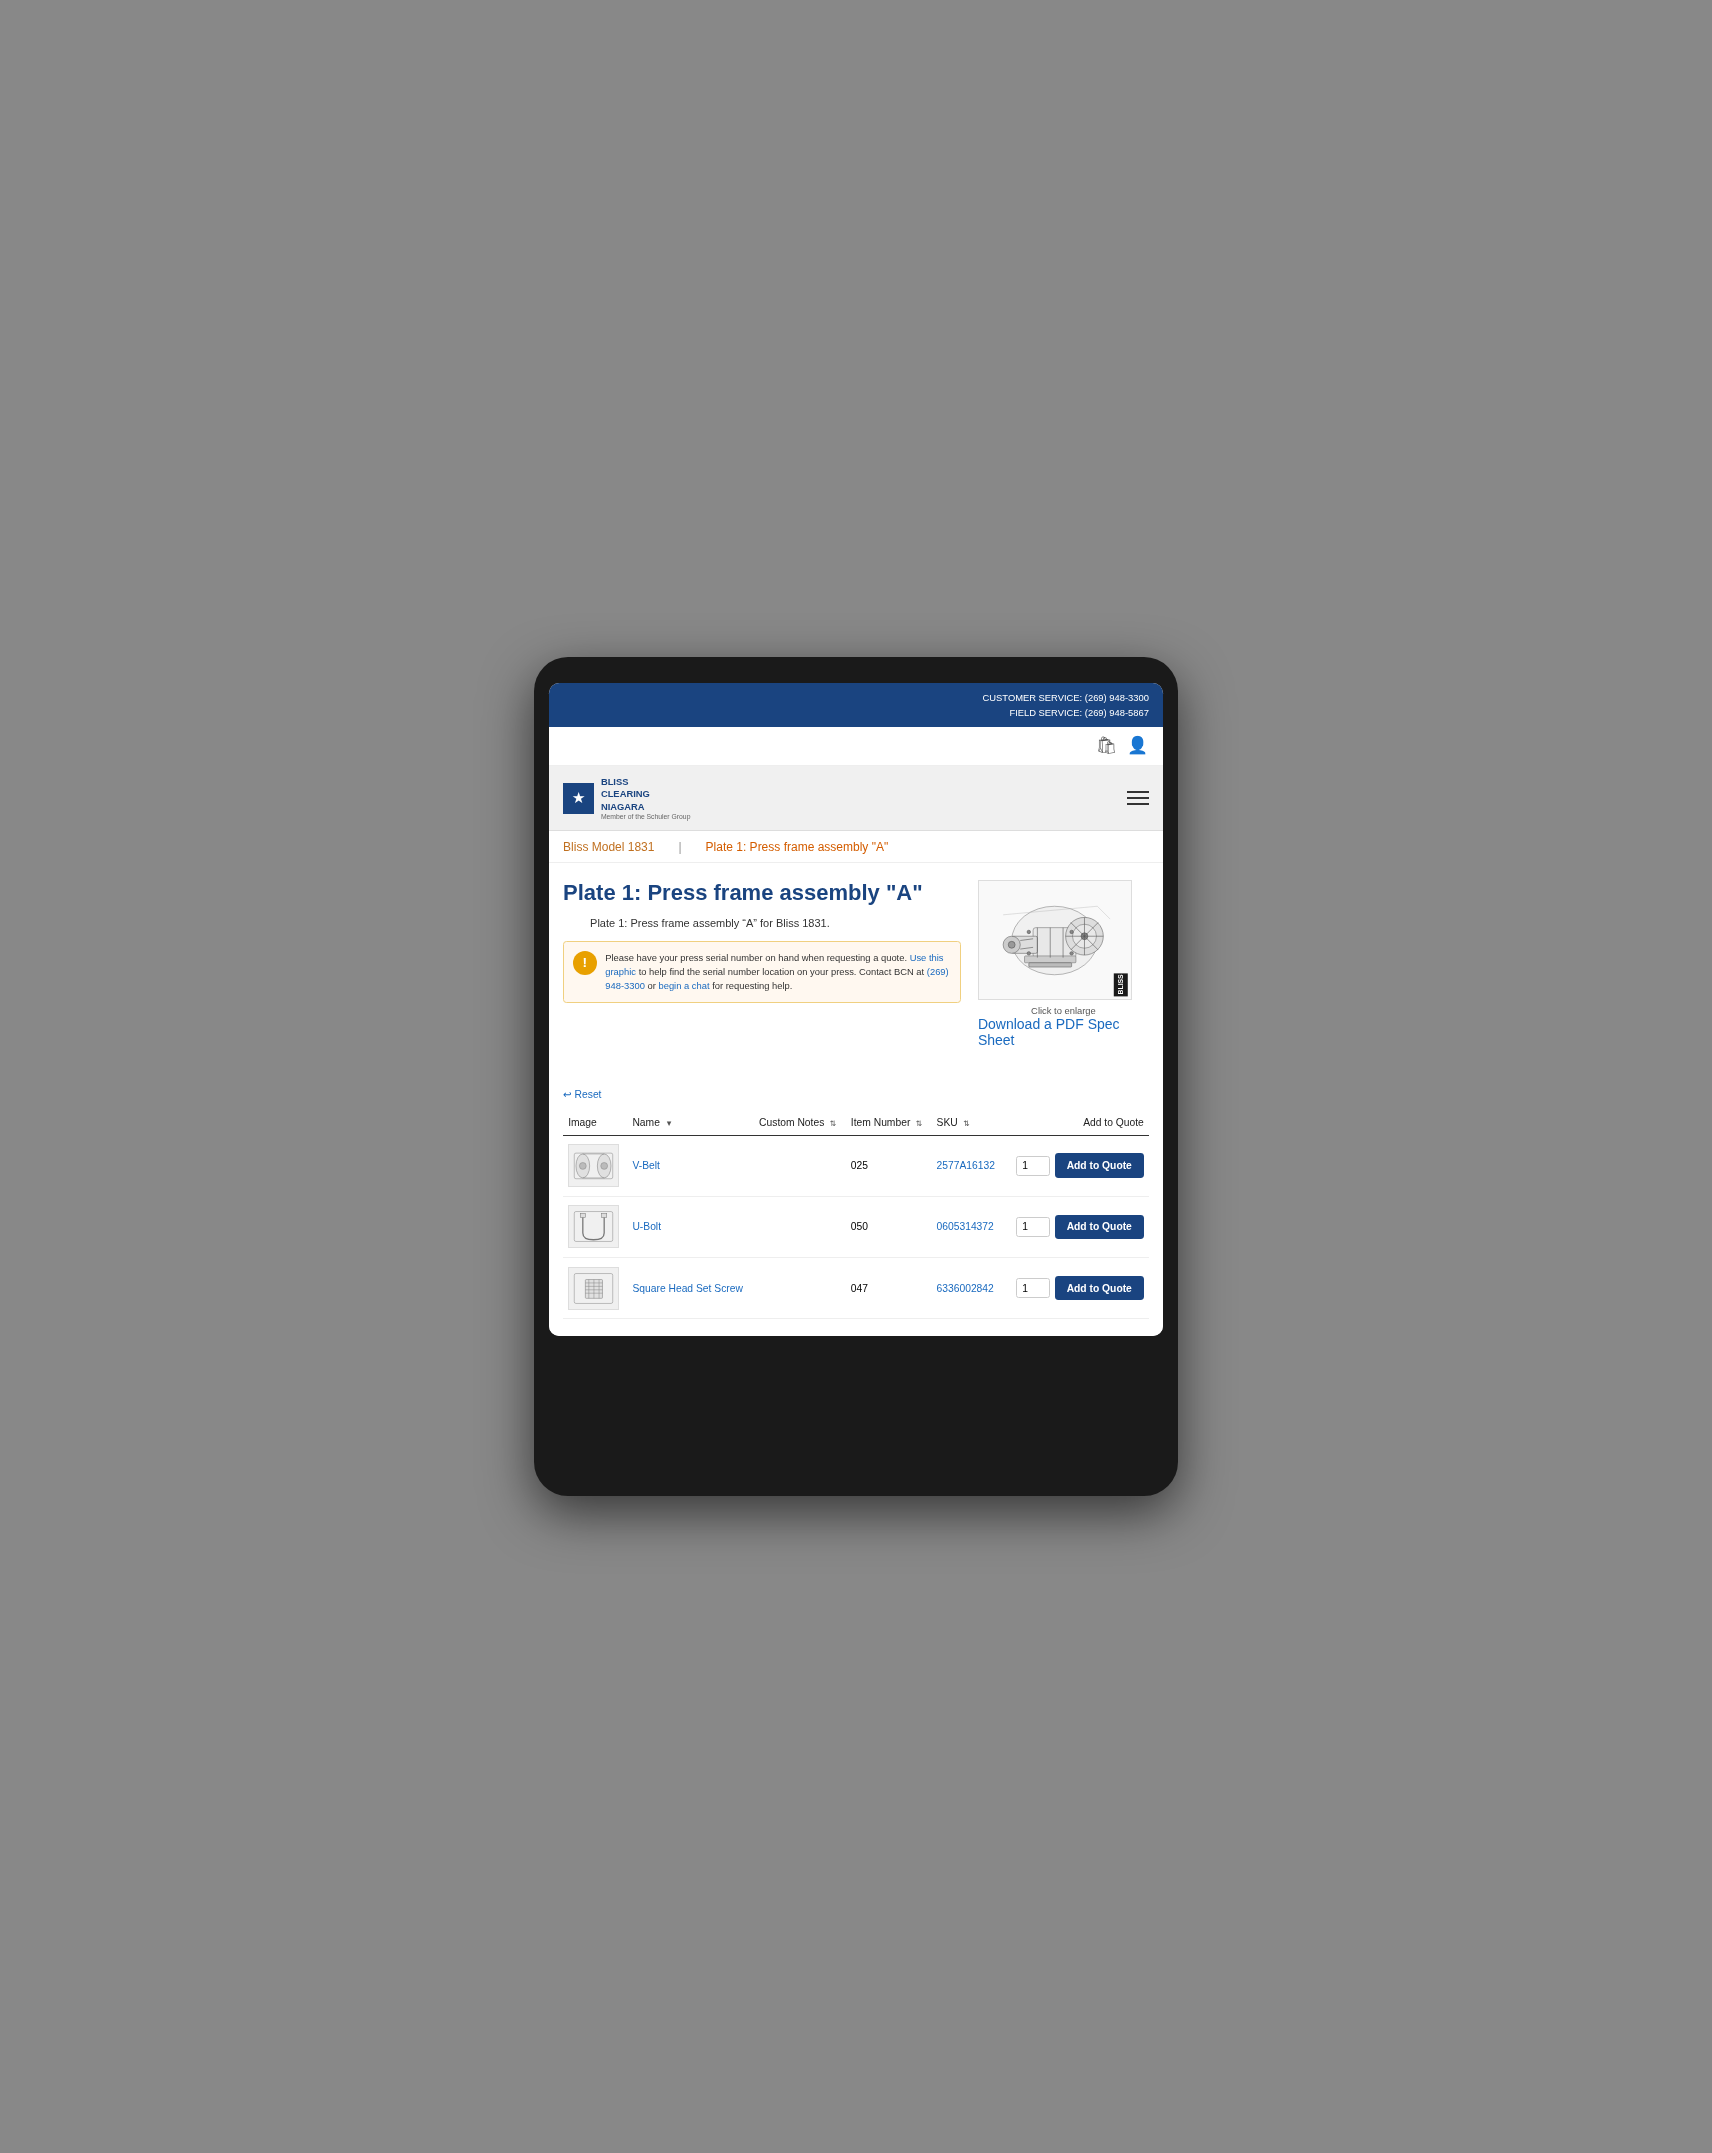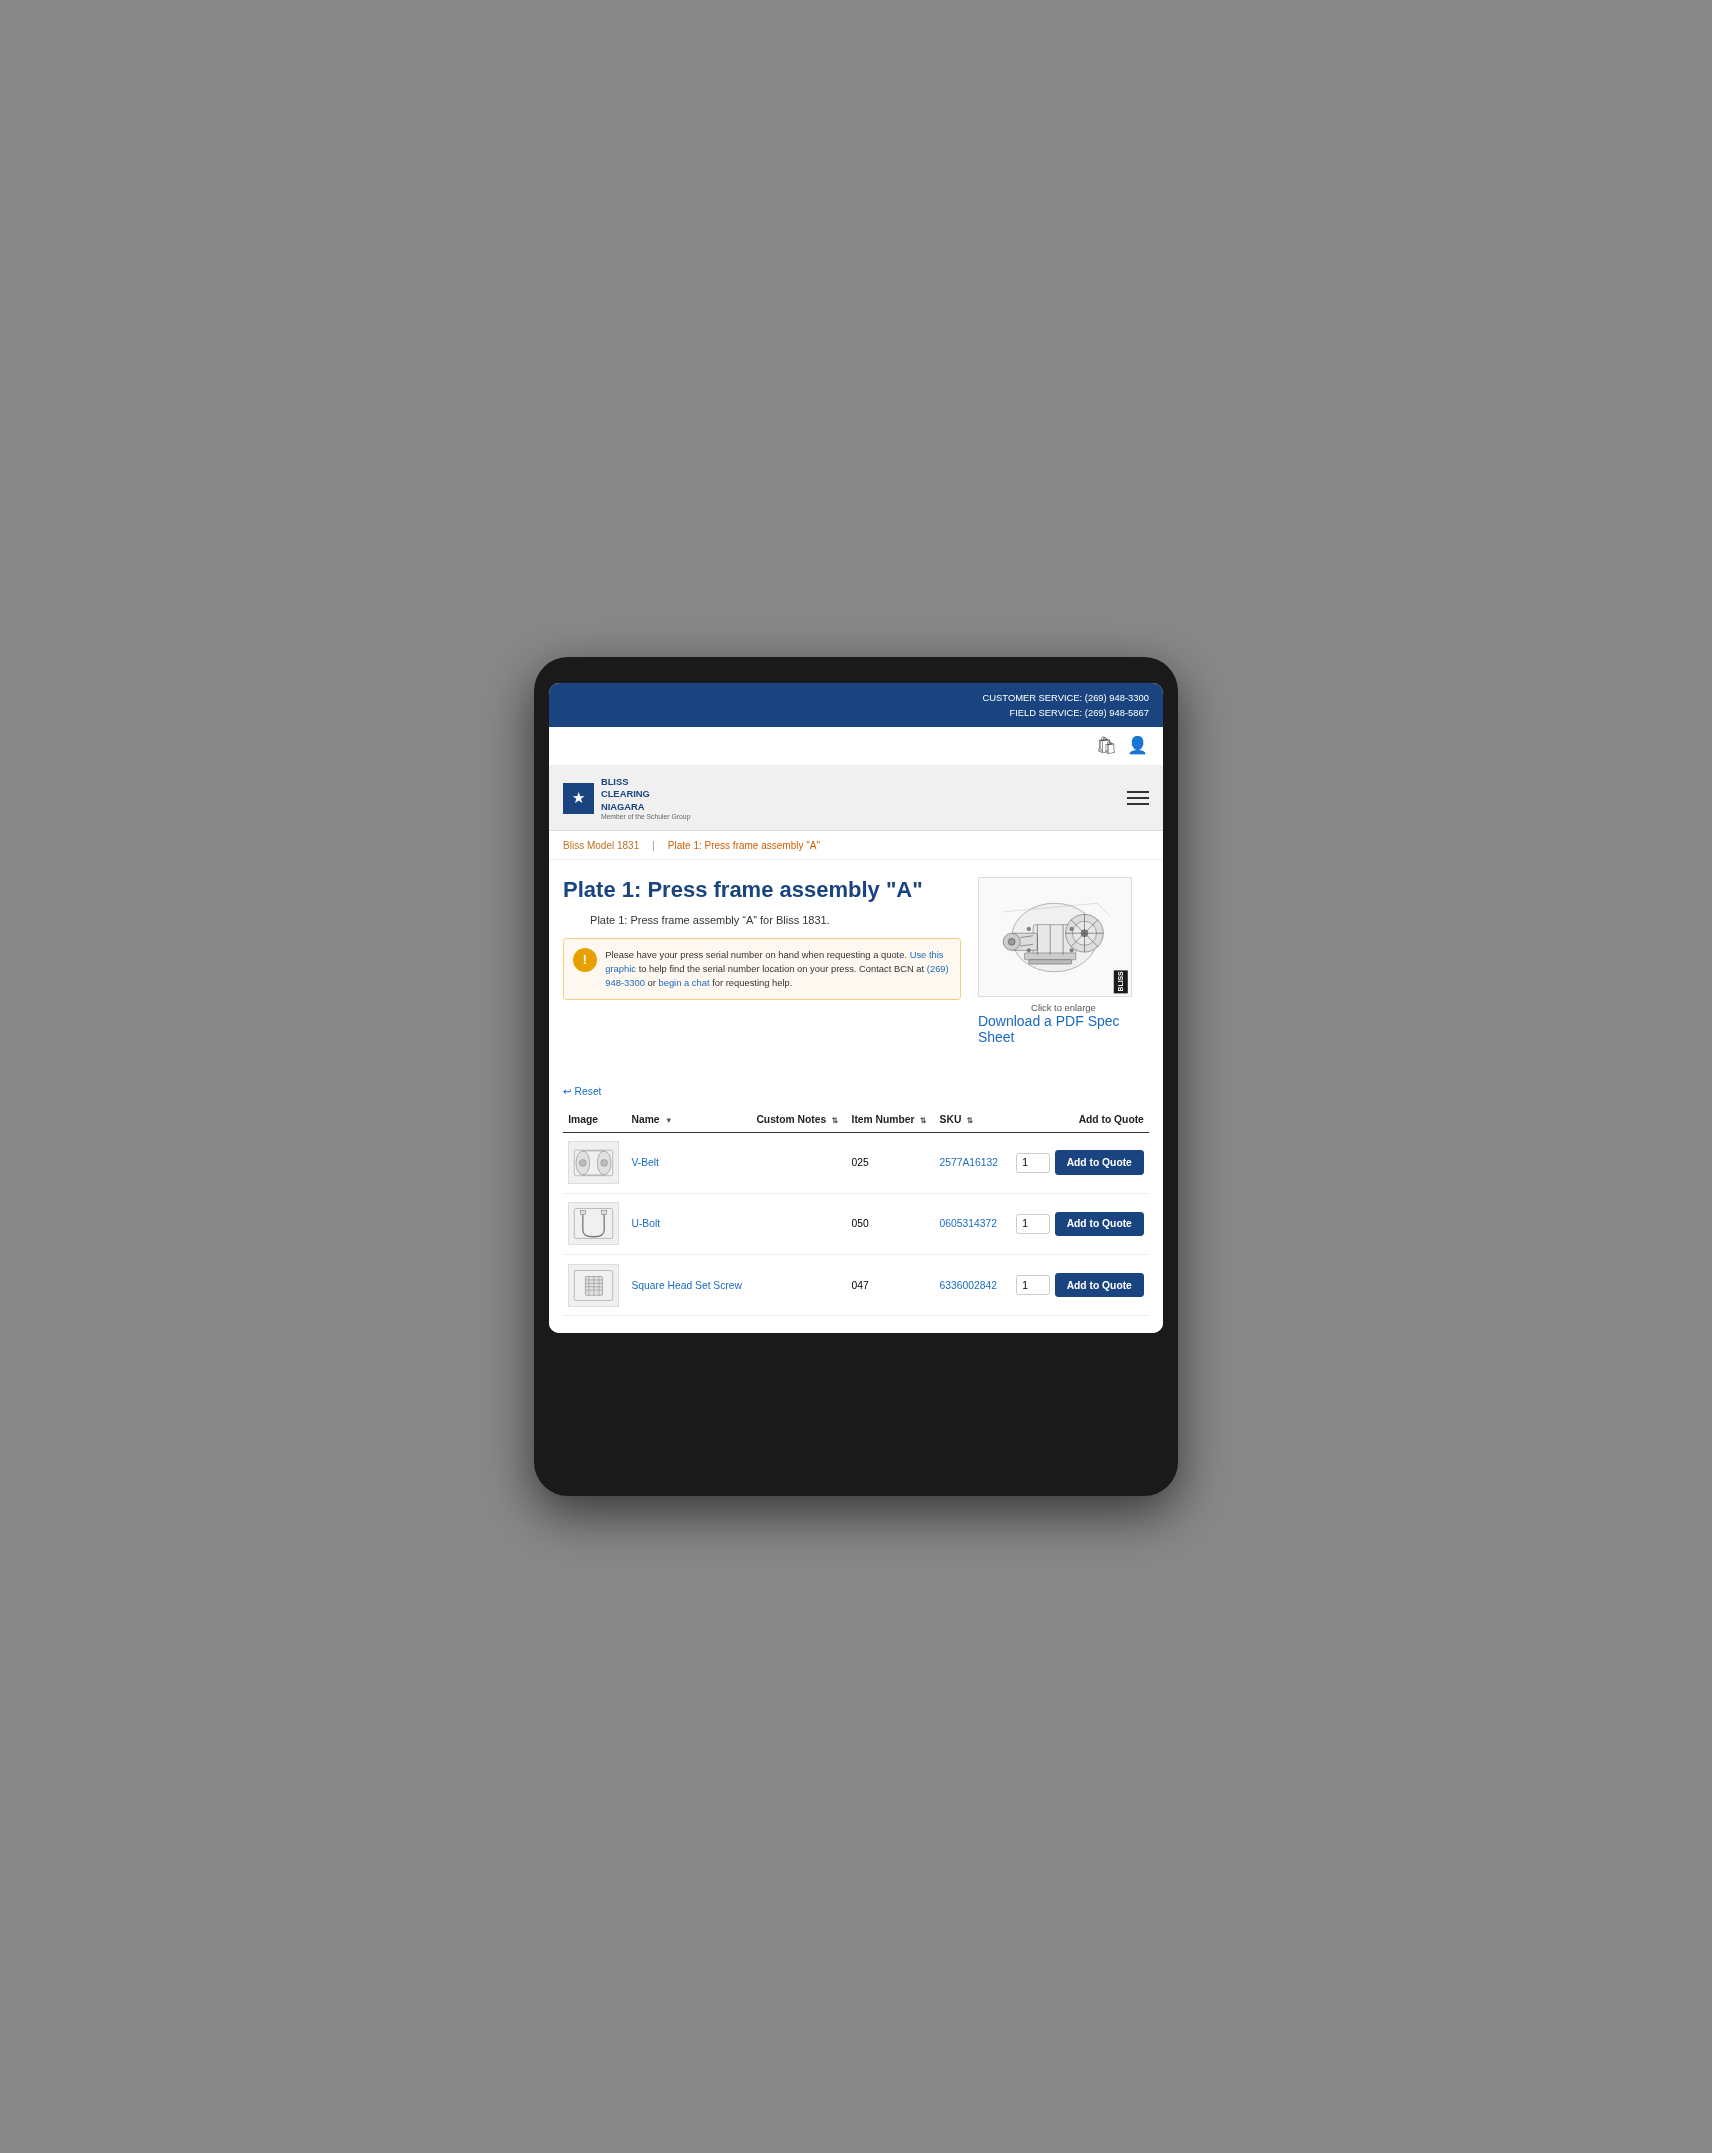--- a/index.html
+++ b/index.html
@@ -100,24 +100,24 @@
       display: block;
       width: 22px;
       height: 1.7px;
       background: #333;
     }
 
     
     .breadcrumb {
       background: white;
       padding: 8.6px 13.7px;
-      font-size: 10px;
-      display: flex;
-      align-items: center;
-      gap: 13px;
+      font-size: 12px;
+      display: flex;
+      align-items: center;
+      gap: 24px;
       border-bottom: 0.9px solid #eee;
     }
     .breadcrumb-link {
       color: #c07020;
       cursor: pointer;
     }
     .breadcrumb-separator {
       color: #999;
     }
     .breadcrumb-current {
@@ -262,21 +262,21 @@
       font-size: 10.3px;
     }
 
     thead tr {
       border-bottom: 1.7px solid #333;
     }
 
     th {
       padding: 6.8px 5.1px;
       text-align: left;
-      font-weight: bold;
+      font-weight: normal;
       color: #222;
       font-size: 10.3px;
     }
 
     th.sortable {
       cursor: pointer;
     }
     th .sort-arrow {
       font-size: 7.7px;
       color: #555;

